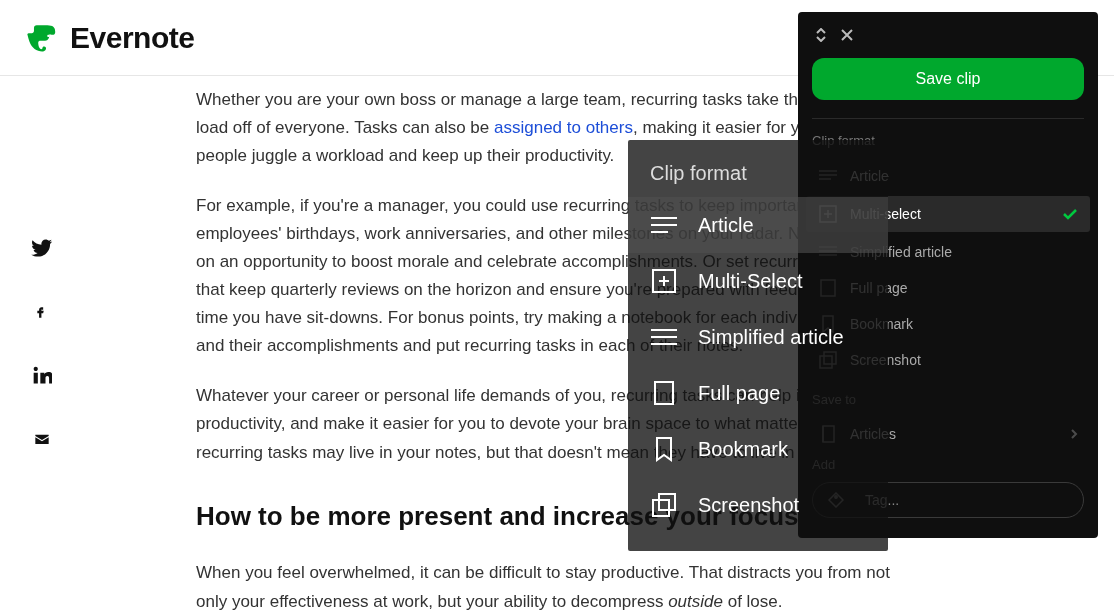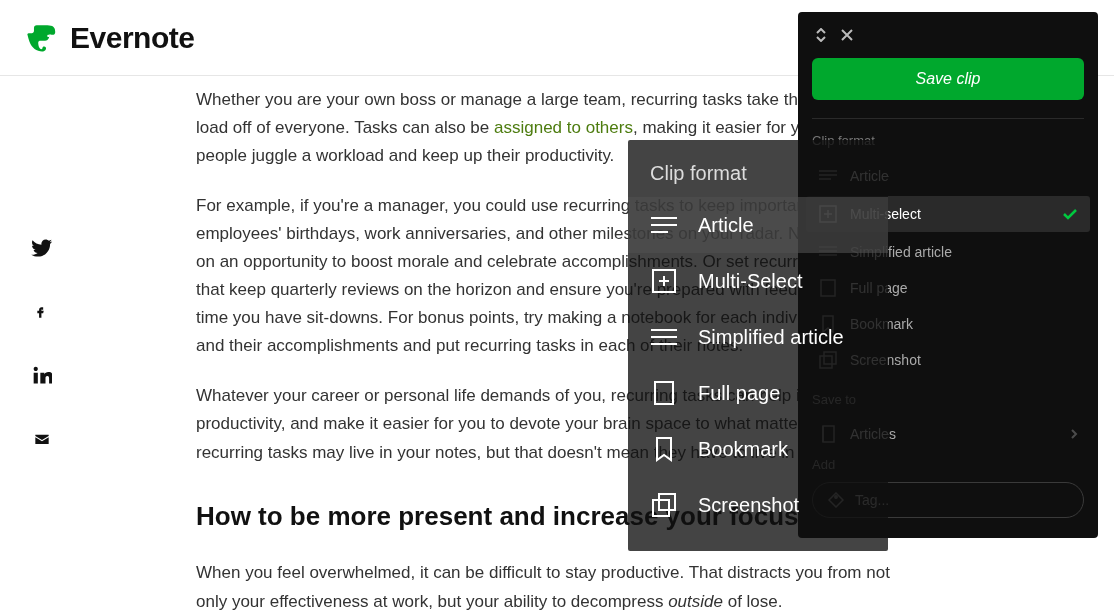--- a/index.html
+++ b/index.html
@@ -40,21 +40,21 @@
   .article {
     position: absolute;
     left: 196px;
     top: 86px;
     width: 720px;
     color: #333;
     font-size: 17px;
     line-height: 1.65;
   }
   .article p { margin-bottom: 22px; }
-  .article a.inline-link { color: #4d7c0f; text-decoration: none; }
+  .article a.inline-link { color: #1d4ed8; text-decoration: none; }
   .article h2 { font-size: 26px; font-weight: 800; color: #111; margin: 28px 0 22px; }
   .article em { font-style: italic; }
 
   
   .clipper-panel {
     position: absolute;
     right: 16px;
     top: 12px;
     width: 300px;
     background: #0f0f0f;
@@ -78,26 +78,25 @@
     white-space: nowrap;
     overflow: hidden;
   }
   .updown, .close-x { width: 18px; height: 18px; display: flex; align-items: center; justify-content: center; }
   .save-btn {
     width: 100%;
     height: 42px;
     background: #00a82d;
     color: #fff;
     border: none;
-    border-radius: 6px;
+    border-radius: 12px;
     font-size: 16px;
     font-weight: 500;
     margin-bottom: 18px;
     cursor: pointer;
-    font-style: italic;
   }
   .panel-divider { height: 1px; background: #2a2a2a; margin-bottom: 14px; }
   .panel-label { font-size: 13px; color: #777; margin-bottom: 10px; }
   .panel-option {
     display: flex;
     align-items: center;
     gap: 12px;
     height: 36px;
     padding: 0 6px;
     font-size: 14px;
@@ -110,21 +109,21 @@
     margin: 2px -6px;
     padding: 0 12px;
   }
   .panel-option .check { margin-left: auto; }
   .opt-icon { width: 20px; height: 20px; display: flex; align-items: center; justify-content: center; opacity: 0.6; }
   .panel-option.selected .opt-icon { opacity: 0.9; }
 
   .input-pill {
     display: flex;
     align-items: center;
-    gap: 10px;
+    gap: 20px;
     height: 36px;
     border: 1px solid #3a3a3a;
     border-radius: 18px;
     padding: 0 14px;
     margin-top: 8px;
     font-size: 14px;
     color: #888;
   }
   .input-pill .pill-icon { width: 18px; height: 18px; display: flex; align-items: center; justify-content: center; opacity: 0.7; }
 

